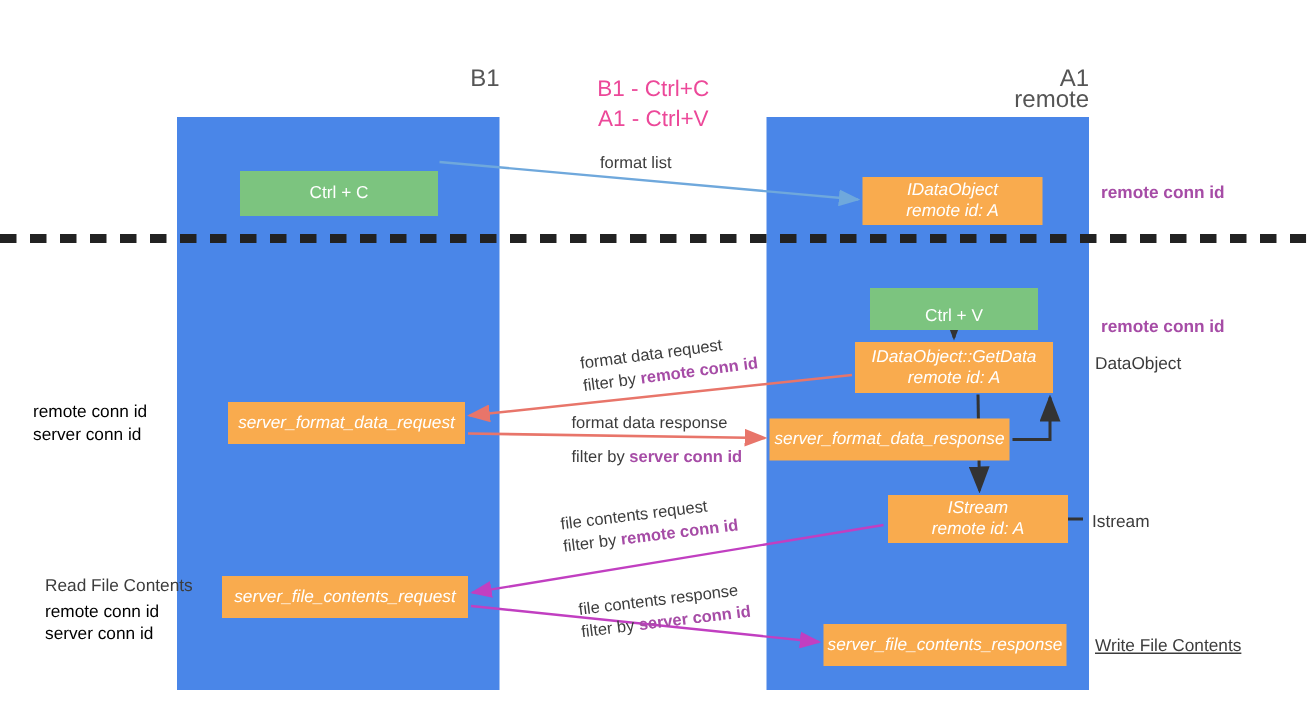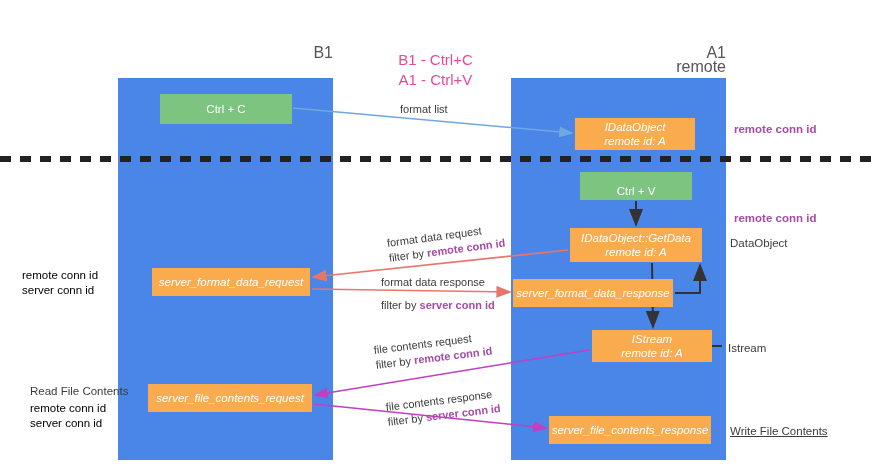--- a/index.html
+++ b/index.html
@@ -52,21 +52,21 @@
     display: flex;
     flex-direction: column;
     align-items: center;
     justify-content: center;
     color: #ffffff;
     font-size: 11.5px;
     line-height: 14px;
     text-align: center;
     padding: 2px 4px;
   }
-  .node.green { background: #7cc47f; }
+  .node.green { background: #7cc47f; margin-top: 20px; }
   .node.orange { background: #f9ab4e; font-style: italic; }
 
   #n-ctrlc   { left: 160px; top: 94px;  width: 132px; height: 30px; }
   #n-ido     { left: 575px; top: 118px; width: 120px; height: 32px; }
   #n-ctrlv   { left: 580px; top: 172px; width: 112px; height: 28px; justify-content: flex-end; }
   #n-getdata { left: 570px; top: 228px; width: 132px; height: 34px; }
   #n-sfdreq  { left: 152px; top: 268px; width: 158px; height: 28px; }
   #n-sfdres  { left: 513px; top: 279px; width: 160px; height: 28px; }
   #n-istream { left: 592px; top: 330px; width: 120px; height: 32px; }
   #n-sfcreq  { left: 148px; top: 384px; width: 164px; height: 28px; }

